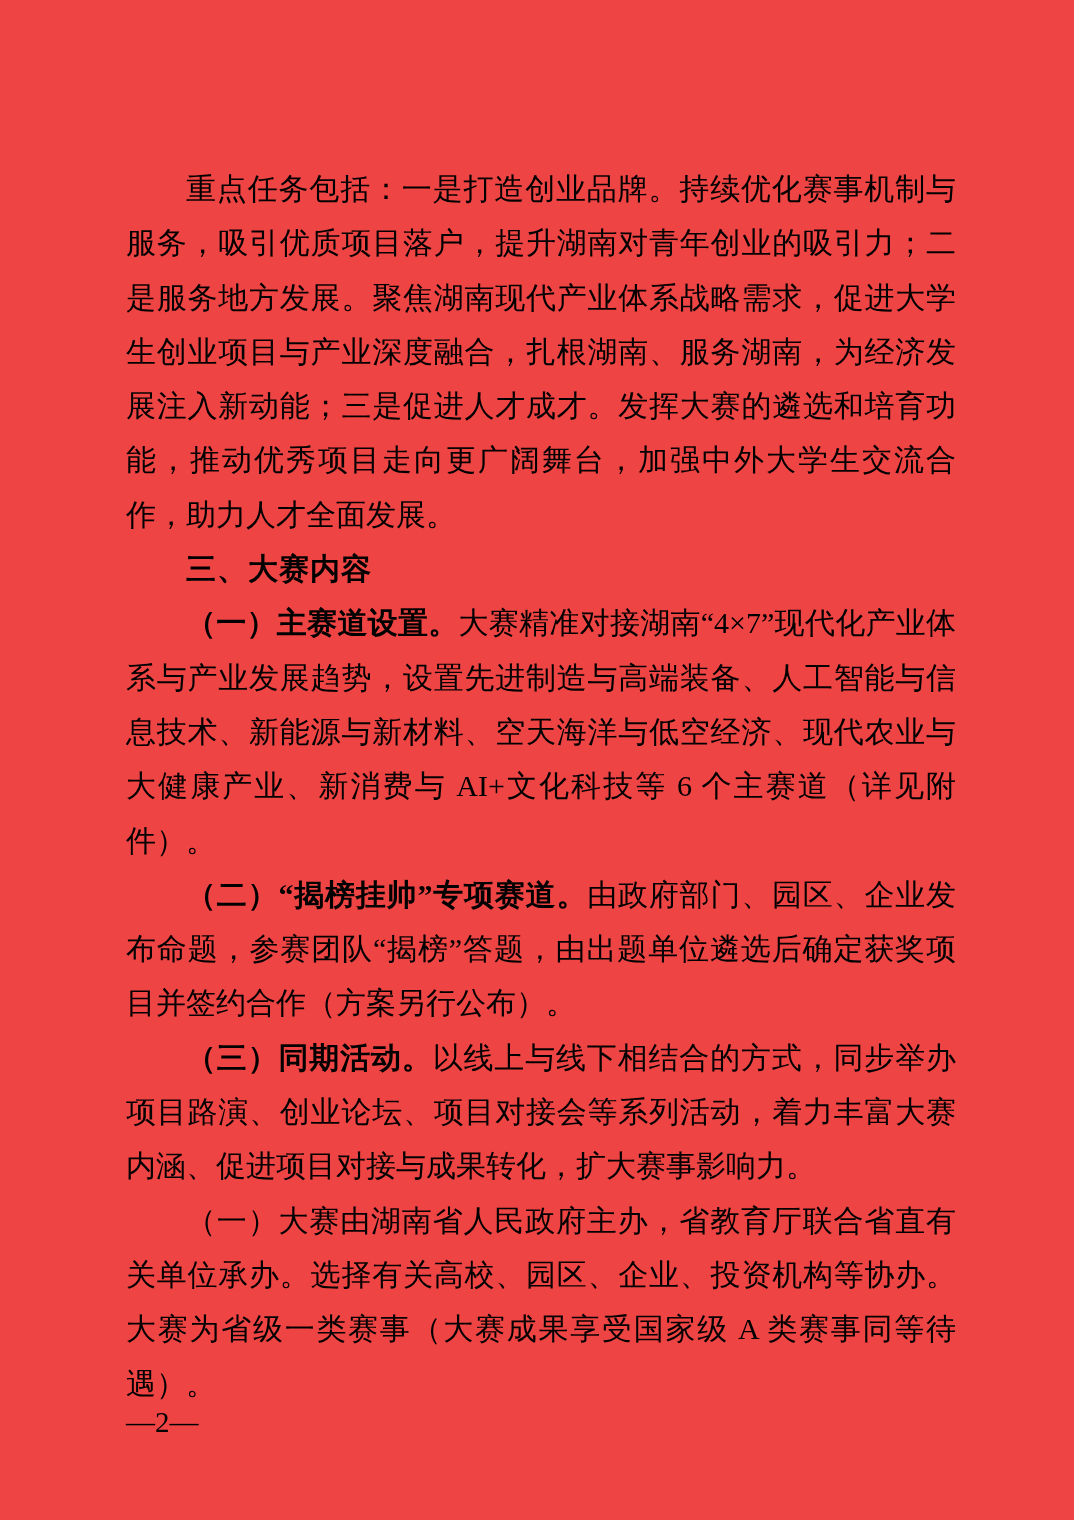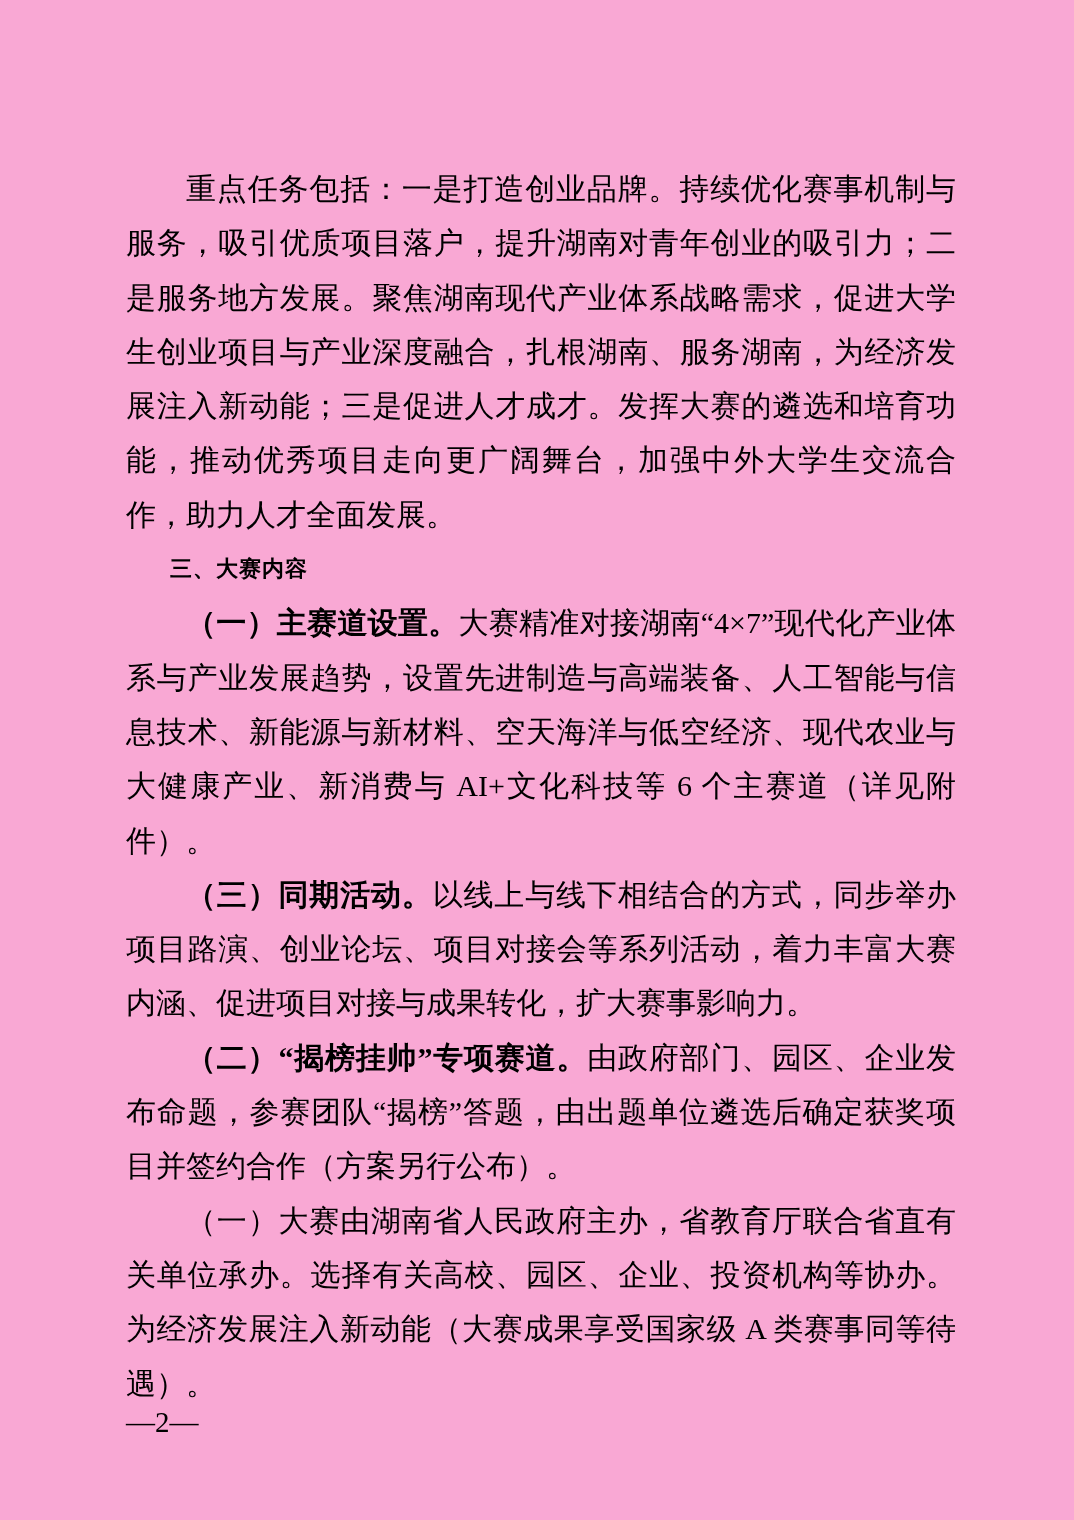--- a/index.html
+++ b/index.html
@@ -4,21 +4,21 @@
 <style>
   html, body {
     margin: 0;
     padding: 0;
     background: #ffffff;
   }
   .page {
     position: relative;
     width: 1074px;
     height: 1520px;
-    background: #f9a8d4;
+    background: #ef4444;
     color: #000000;
     font-family: "Liberation Serif", "DejaVu Serif", serif;
     overflow: hidden;
   }
   .doc {
     position: absolute;
     left: 126px;
     top: 162px;
     width: 830px;
     font-size: 30px;
@@ -26,21 +26,21 @@
     text-align: justify;
   }
   .para {
     margin: 0;
     text-indent: 2em;
   }
   .heading {
     margin: 0;
     text-indent: 2em;
     font-weight: 700;
-    font-size: 22px;
+    font-size: 30px;
     font-family: "Liberation Sans", "DejaVu Sans", sans-serif;
     letter-spacing: 1px;
   }
   .lead {
     font-weight: 700;
     font-family: Liberation Serif, serif;
   }
   .page-number {
     position: absolute;
     left: 126px;
@@ -56,23 +56,23 @@
 
 <div class="page">
   <div class="doc">
 
     <p class="para">重点任务包括：一是打造创业品牌。持续优化赛事机制与服务，吸引优质项目落户，提升湖南对青年创业的吸引力；二是服务地方发展。聚焦湖南现代产业体系战略需求，促进大学生创业项目与产业深度融合，扎根湖南、服务湖南，为经济发展注入新动能；三是促进人才成才。发挥大赛的遴选和培育功能，推动优秀项目走向更广阔舞台，加强中外大学生交流合作，助力人才全面发展。</p>
 
     <h2 class="heading">三、大赛内容</h2>
 
     <p class="para"><span class="lead">（一）主赛道设置。</span><span>大赛精准对接湖南“4×7”现代化产业体系与产业发展趋势，设置先进制造与高端装备、人工智能与信息技术、新能源与新材料、空天海洋与低空经济、现代农业与大健康产业、新消费与 AI+文化科技等 6 个主赛道（详见附件）。</span></p>
 
+    <p class="para"><span class="lead">（二）“揭榜挂帅”专项赛道。</span><span>由政府部门、园区、企业发布命题，参赛团队“揭榜”答题，由出题单位遴选后确定获奖项目并签约合作（方案另行公布）。</span></p>
+
     <p class="para"><span class="lead">（三）同期活动。</span><span>以线上与线下相结合的方式，同步举办项目路演、创业论坛、项目对接会等系列活动，着力丰富大赛内涵、促进项目对接与成果转化，扩大赛事影响力。</span></p>
 
-    <p class="para"><span class="lead">（二）“揭榜挂帅”专项赛道。</span><span>由政府部门、园区、企业发布命题，参赛团队“揭榜”答题，由出题单位遴选后确定获奖项目并签约合作（方案另行公布）。</span></p>
 
-
-    <p class="para">（一）大赛由湖南省人民政府主办，省教育厅联合省直有关单位承办。选择有关高校、园区、企业、投资机构等协办。为经济发展注入新动能（大赛成果享受国家级 A 类赛事同等待遇）。</p>
+    <p class="para">（一）大赛由湖南省人民政府主办，省教育厅联合省直有关单位承办。选择有关高校、园区、企业、投资机构等协办。大赛为省级一类赛事（大赛成果享受国家级 A 类赛事同等待遇）。</p>
 
   </div>
 
   <div class="page-number">—2—</div>
 </div>
 
 </body></html>

